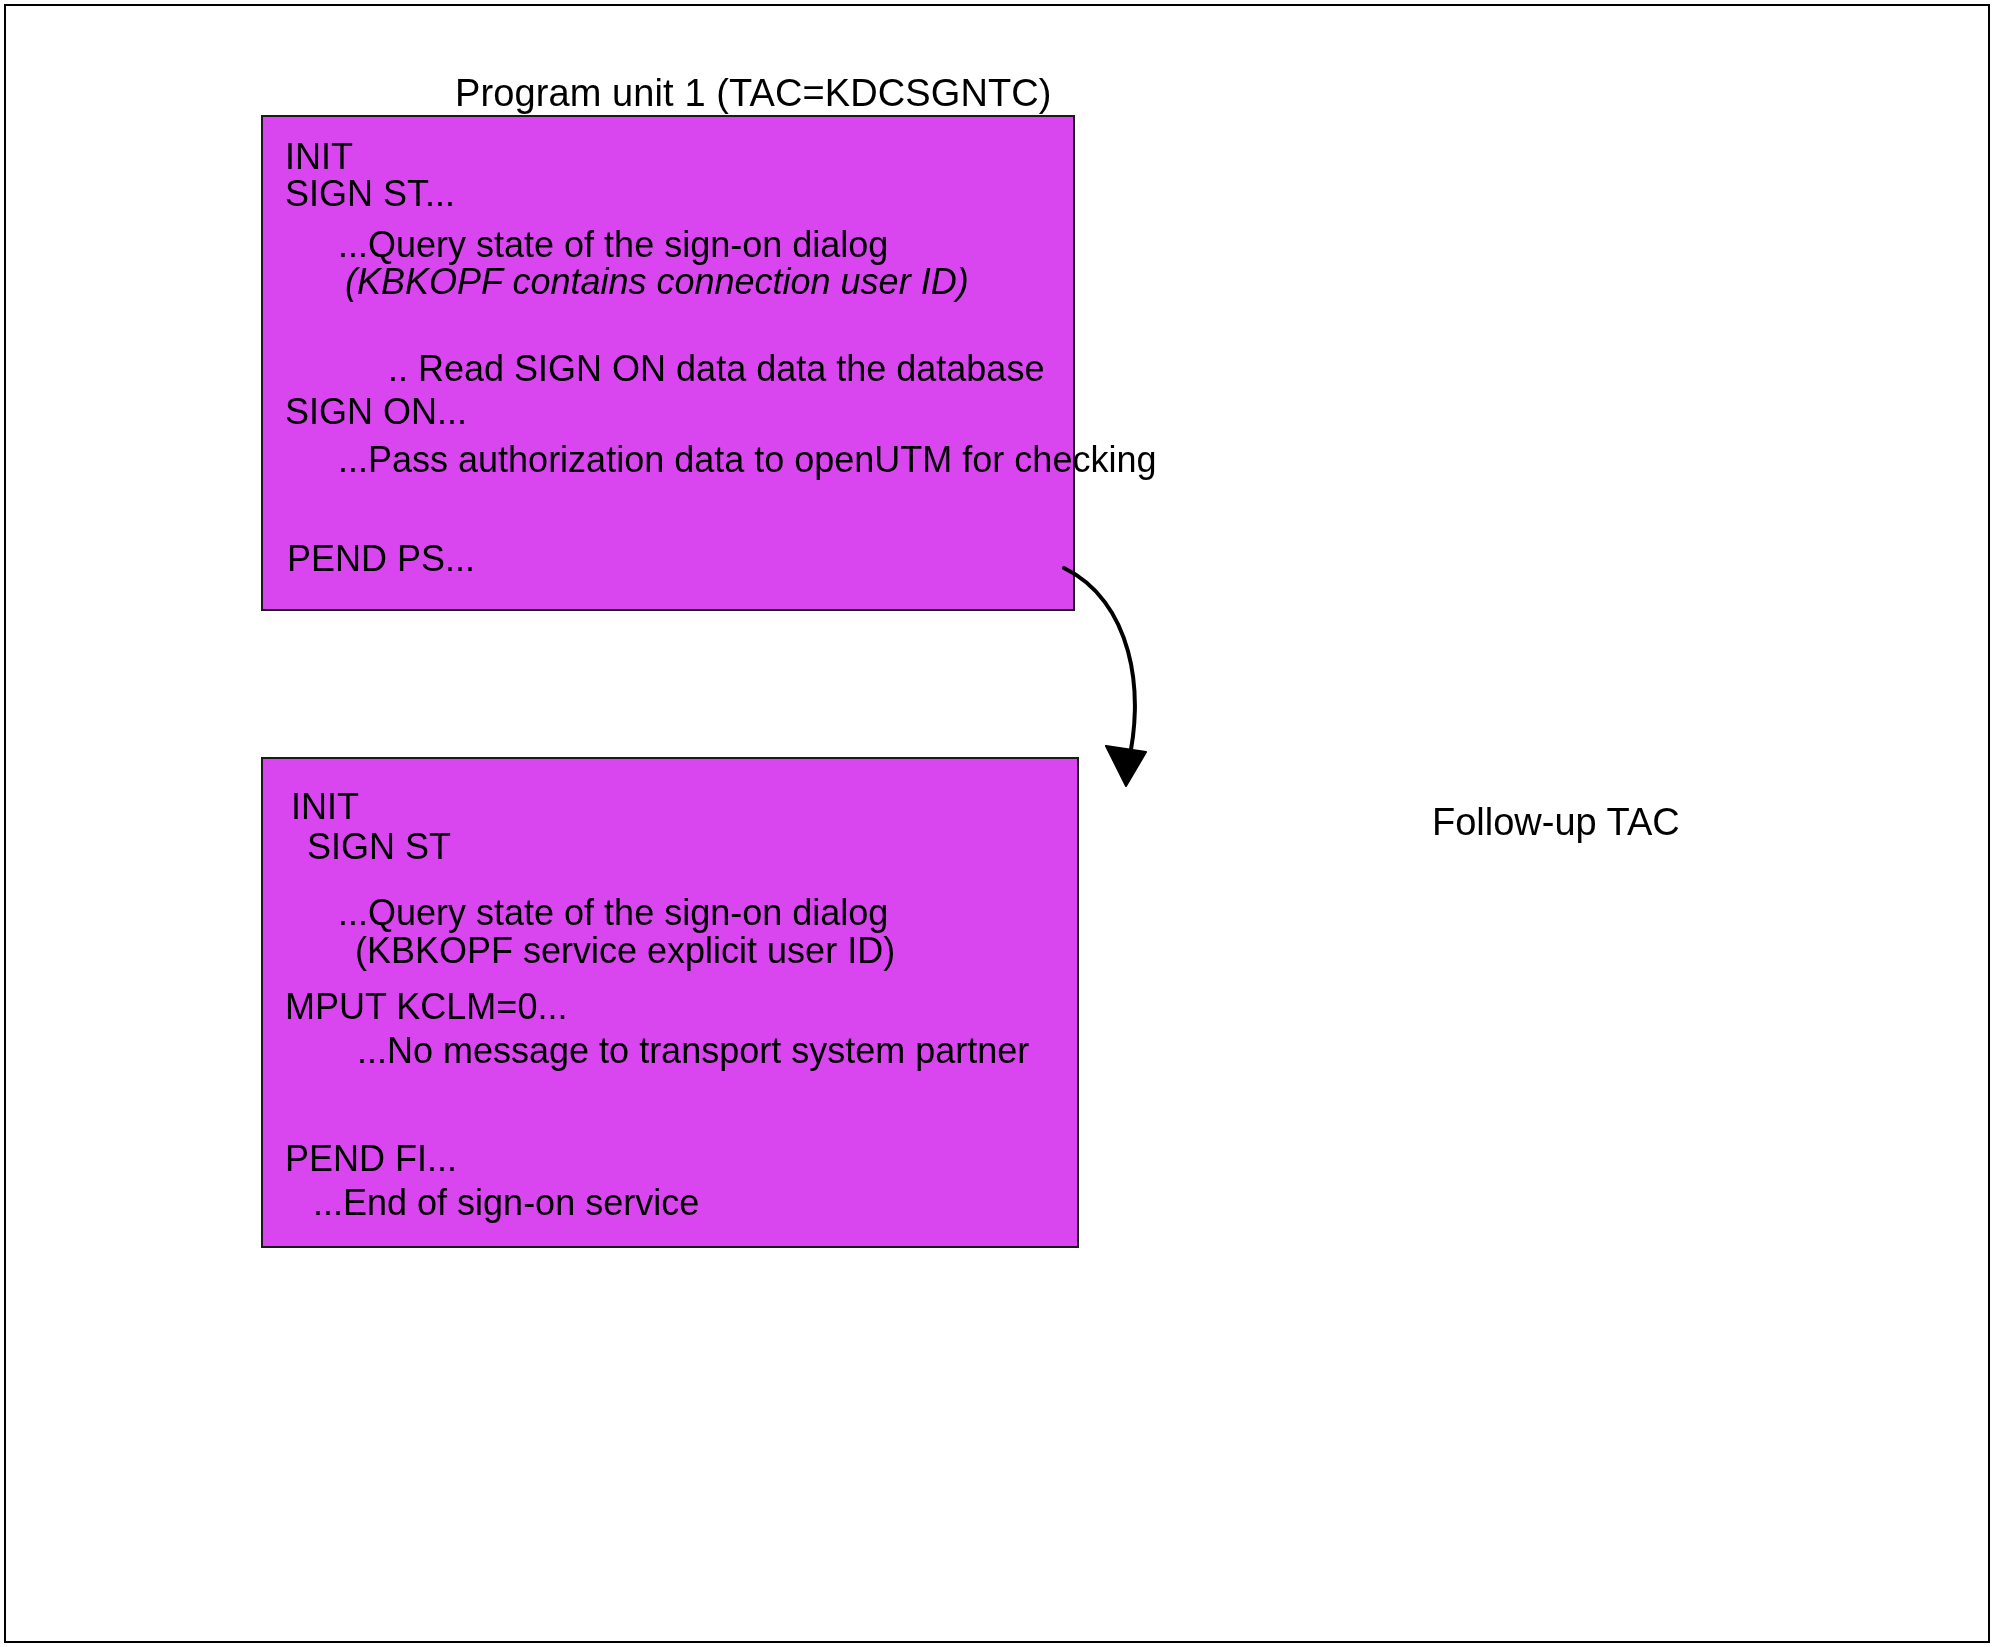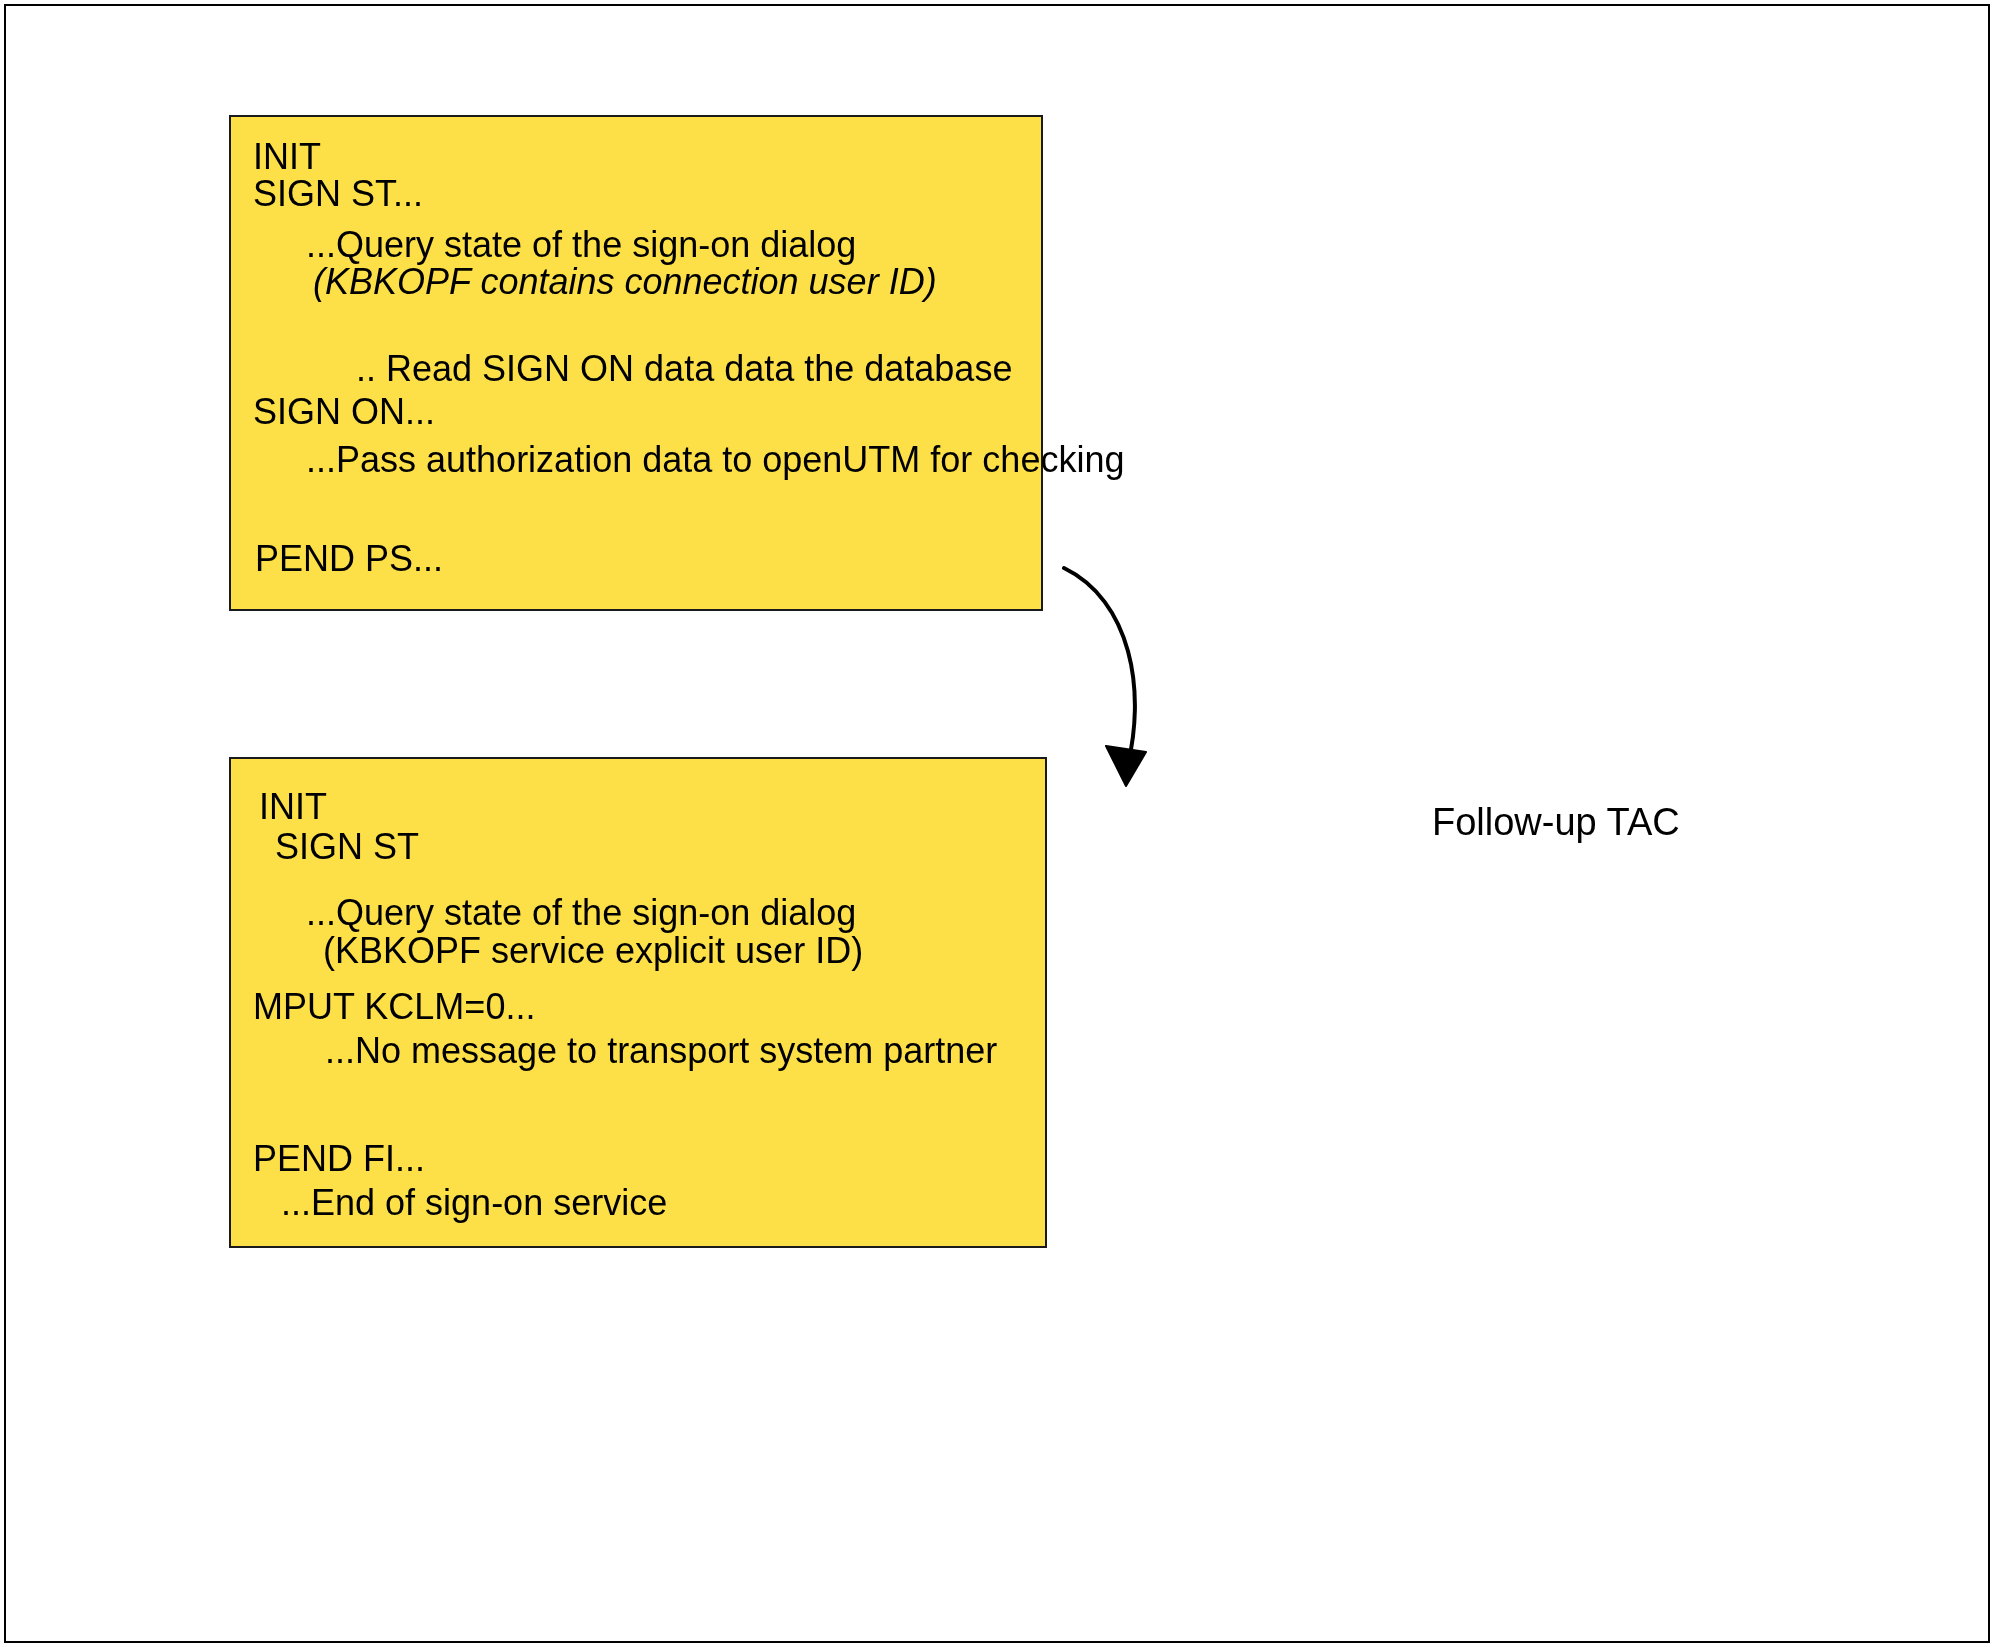--- a/index.html
+++ b/index.html
@@ -42,23 +42,24 @@
     top: 71px;
   }
   #title-unit-2 {
     left: 655px;
     top: 902px;
   }
 
   
   .unit-box {
     position: absolute;
-    background: #fde047;
+    background: #d946ef;
     border: 2px solid #1a1a1a;
     box-sizing: border-box;
+    margin-left: 32px;
   }
   #box-unit-1 {
     left: 229px;
     top: 115px;
     width: 814px;
     height: 496px;
   }
   #box-unit-2 {
     left: 229px;
     top: 757px;
@@ -118,20 +119,21 @@
     white-space: nowrap;
   }
 </style>
 </head>
 <body>
 
 <div id="canvas">
 
   <div class="outer-frame"></div>
 
+  <div class="unit-title" id="title-unit-1">Program unit 1 (TAC=KDCSGNTC)</div>
 
   <div class="unit-box" id="box-unit-1">
     <div class="box-lines">
       <div class="code-line" id="u1-l0">INIT</div>
       <div class="code-line" id="u1-l1">SIGN ST...</div>
       <div class="code-line" id="u1-l2">...Query state of the sign-on dialog</div>
       <div class="code-line" id="u1-l3">(KBKOPF contains connection user ID)</div>
       <div class="code-line" id="u1-l4">.. Read SIGN ON data data the database</div>
       <div class="code-line" id="u1-l5">SIGN ON...</div>
       <div class="code-line" id="u1-l6">...Pass authorization data to openUTM for checking</div>

